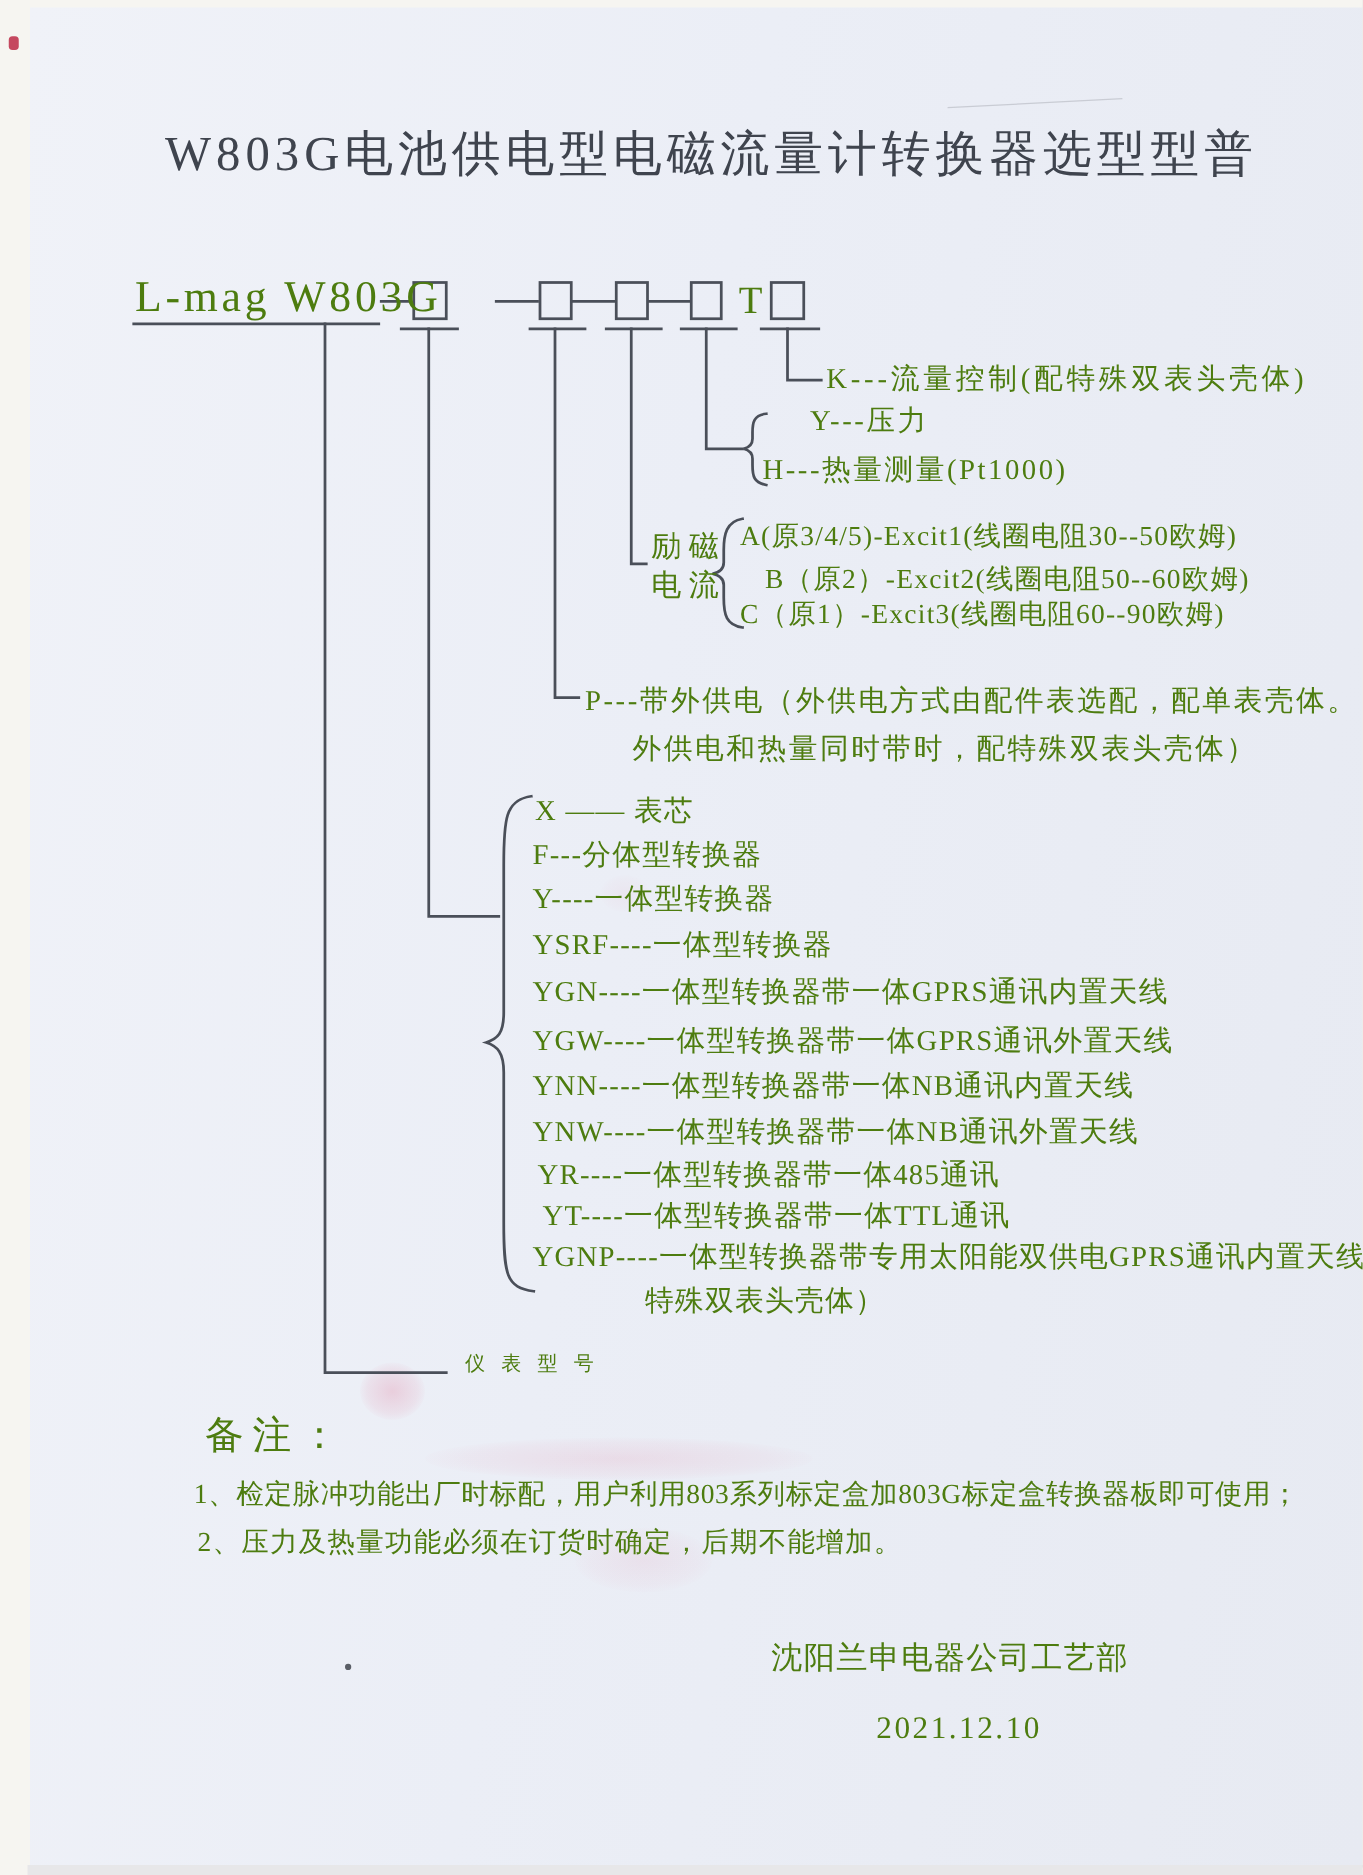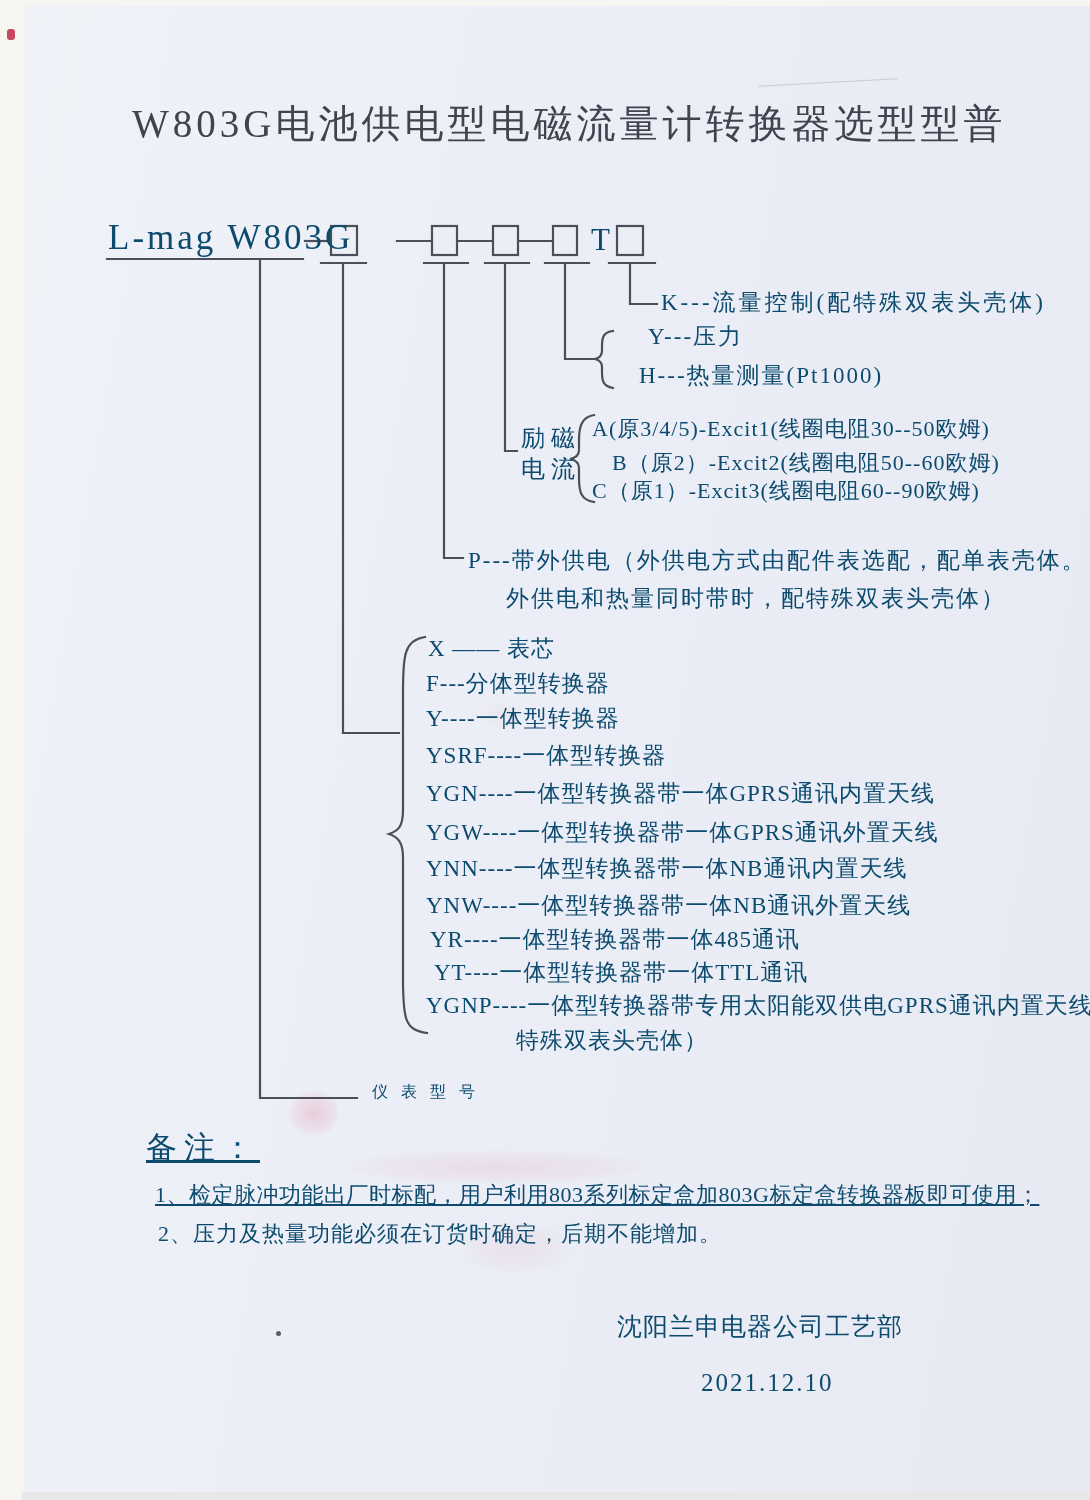--- a/index.html
+++ b/index.html
@@ -7,21 +7,21 @@
     width:1090px;height:1500px;position:relative;overflow:hidden;
     background:#efece7;
     font-family:"Liberation Serif","DejaVu Serif",serif;
   }
   #paper{
     position:absolute;left:22px;top:5px;width:1068px;height:1487px;
     background:linear-gradient(100deg,#f0f2f8 0%,#ebeef6 45%,#e7eaf2 100%);
     border-bottom:2px solid #c3c6cc;
   }
   .t{
-    position:absolute;color:#0c4a6e;white-space:nowrap;line-height:1.15;
+    position:absolute;color:#4d7c0f;white-space:nowrap;line-height:1.15;
     font-family:"Liberation Serif","DejaVu Serif",serif;
   }
   .body-t{font-size:23px;letter-spacing:2px;}
   .list-t{font-size:23px;letter-spacing:1px;}
   svg.diagram{position:absolute;left:0;top:0;}
   .stain{position:absolute;border-radius:50%;pointer-events:none;}
   .s-pink{background:radial-gradient(ellipse at center,rgba(225,130,160,0.30) 0%,rgba(225,130,160,0.12) 55%,rgba(225,130,160,0) 75%);}
   .edge-strip{position:absolute;background:#f6f5f1;}
   .speck{position:absolute;border-radius:50%;}
 </style>
@@ -83,21 +83,21 @@
 </svg>
 
 <div class="t" style="left:132px;top:102px;font-size:39px;letter-spacing:4px;color:#3f444e;">W803G电池供电型电磁流量计转换器选型型普</div>
 
 <div class="t" style="left:108px;top:218px;font-size:35px;letter-spacing:3px;">L-mag W803G</div>
 <div class="t" style="left:591px;top:222px;font-size:31px;">T</div>
 
 <div class="t body-t" style="left:661px;top:290px;letter-spacing:3px;">K---流量控制(配特殊双表头壳体)</div>
 
 <div class="t body-t" style="left:612px;top:324px;margin-left:36px;">Y---压力</div>
-<div class="t body-t" style="left:610px;top:363px;margin-left:29px;">H---热量测量(Pt1000)</div>
+<div class="t body-t" style="left:610px;top:363px;">H---热量测量(Pt1000)</div>
 
 <div class="t" style="left:521px;top:425px;font-size:24px;letter-spacing:6px;">励磁</div>
 <div class="t" style="left:521px;top:456px;font-size:24px;letter-spacing:6px;">电流</div>
 <div class="t" style="left:592px;top:416px;font-size:22px;letter-spacing:1px;">A(原3/4/5)-Excit1(线圈电阻30--50欧姆)</div>
 <div class="t" style="left:612px;top:450px;font-size:22px;letter-spacing:1px;">B（原2）-Excit2(线圈电阻50--60欧姆)</div>
 <div class="t" style="left:592px;top:478px;font-size:22px;letter-spacing:1px;">C（原1）-Excit3(线圈电阻60--90欧姆)</div>
 
 <div class="t body-t" style="left:468px;top:548px;">P---带外供电（外供电方式由配件表选配，配单表壳体。</div>
 <div class="t body-t" style="left:506px;top:586px;">外供电和热量同时带时，配特殊双表头壳体）</div>
 
@@ -109,18 +109,18 @@
 <div class="t list-t" style="left:426px;top:820px;">YGW----一体型转换器带一体GPRS通讯外置天线</div>
 <div class="t list-t" style="left:426px;top:856px;">YNN----一体型转换器带一体NB通讯内置天线</div>
 <div class="t list-t" style="left:426px;top:893px;">YNW----一体型转换器带一体NB通讯外置天线</div>
 <div class="t list-t" style="left:430px;top:927px;">YR----一体型转换器带一体485通讯</div>
 <div class="t list-t" style="left:434px;top:960px;">YT----一体型转换器带一体TTL通讯</div>
 <div class="t list-t" style="left:426px;top:993px;">YGNP----一体型转换器带专用太阳能双供电GPRS通讯内置天线(配</div>
 <div class="t list-t" style="left:516px;top:1028px;">特殊双表头壳体）</div>
 
 <div class="t" style="left:372px;top:1083px;font-size:16px;letter-spacing:13px;">仪表型号</div>
 
-<div class="t" style="left:146px;top:1130px;font-size:31px;letter-spacing:7px;text-decoration:underline;">备注：</div>
-<div class="t" style="left:155px;top:1182px;font-size:22px;letter-spacing:0.5px;text-decoration:underline;">1、检定脉冲功能出厂时标配，用户利用803系列标定盒加803G标定盒转换器板即可使用；</div>
+<div class="t" style="left:164px;top:1130px;font-size:31px;letter-spacing:7px;">备注：</div>
+<div class="t" style="left:155px;top:1182px;font-size:22px;letter-spacing:0.5px;">1、检定脉冲功能出厂时标配，用户利用803系列标定盒加803G标定盒转换器板即可使用；</div>
 <div class="t" style="left:158px;top:1221px;font-size:22px;letter-spacing:1px;">2、压力及热量功能必须在订货时确定，后期不能增加。</div>
 
 <div class="t" style="left:617px;top:1313px;font-size:25px;letter-spacing:1px;">沈阳兰申电器公司工艺部</div>
 <div class="t" style="left:701px;top:1369px;font-size:25px;letter-spacing:2px;">2021.12.10</div>
 
 </body></html>

